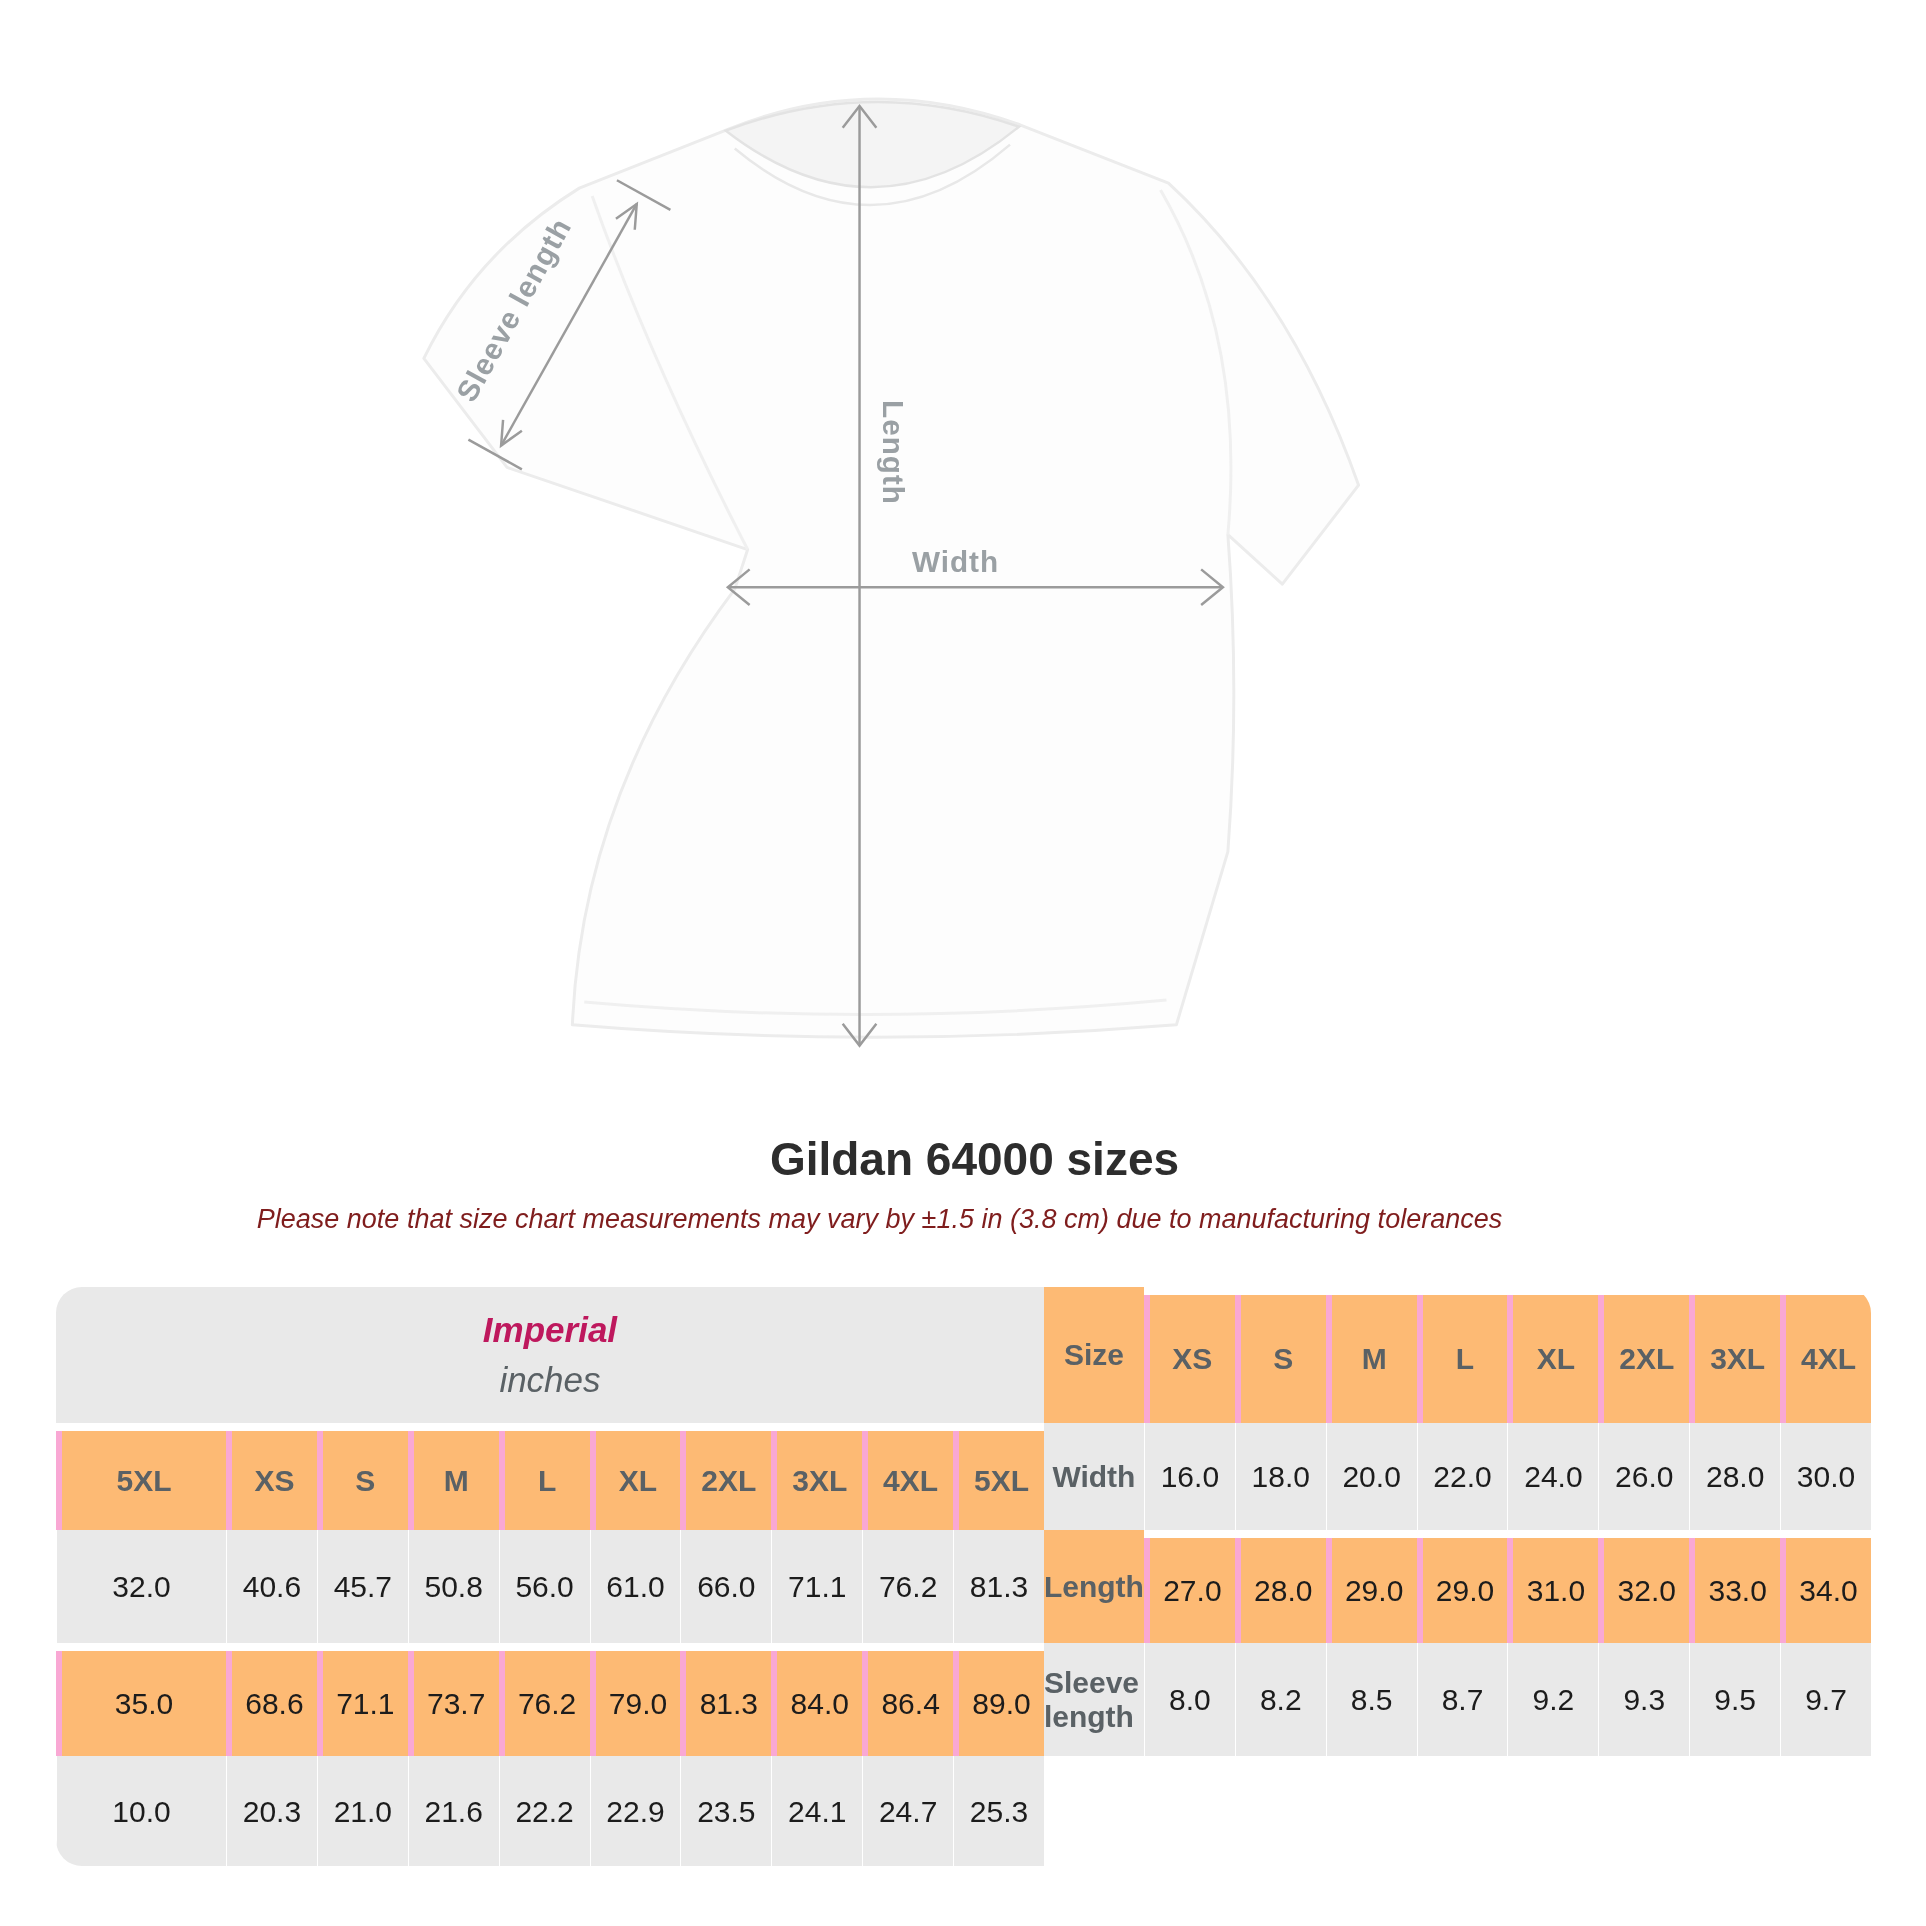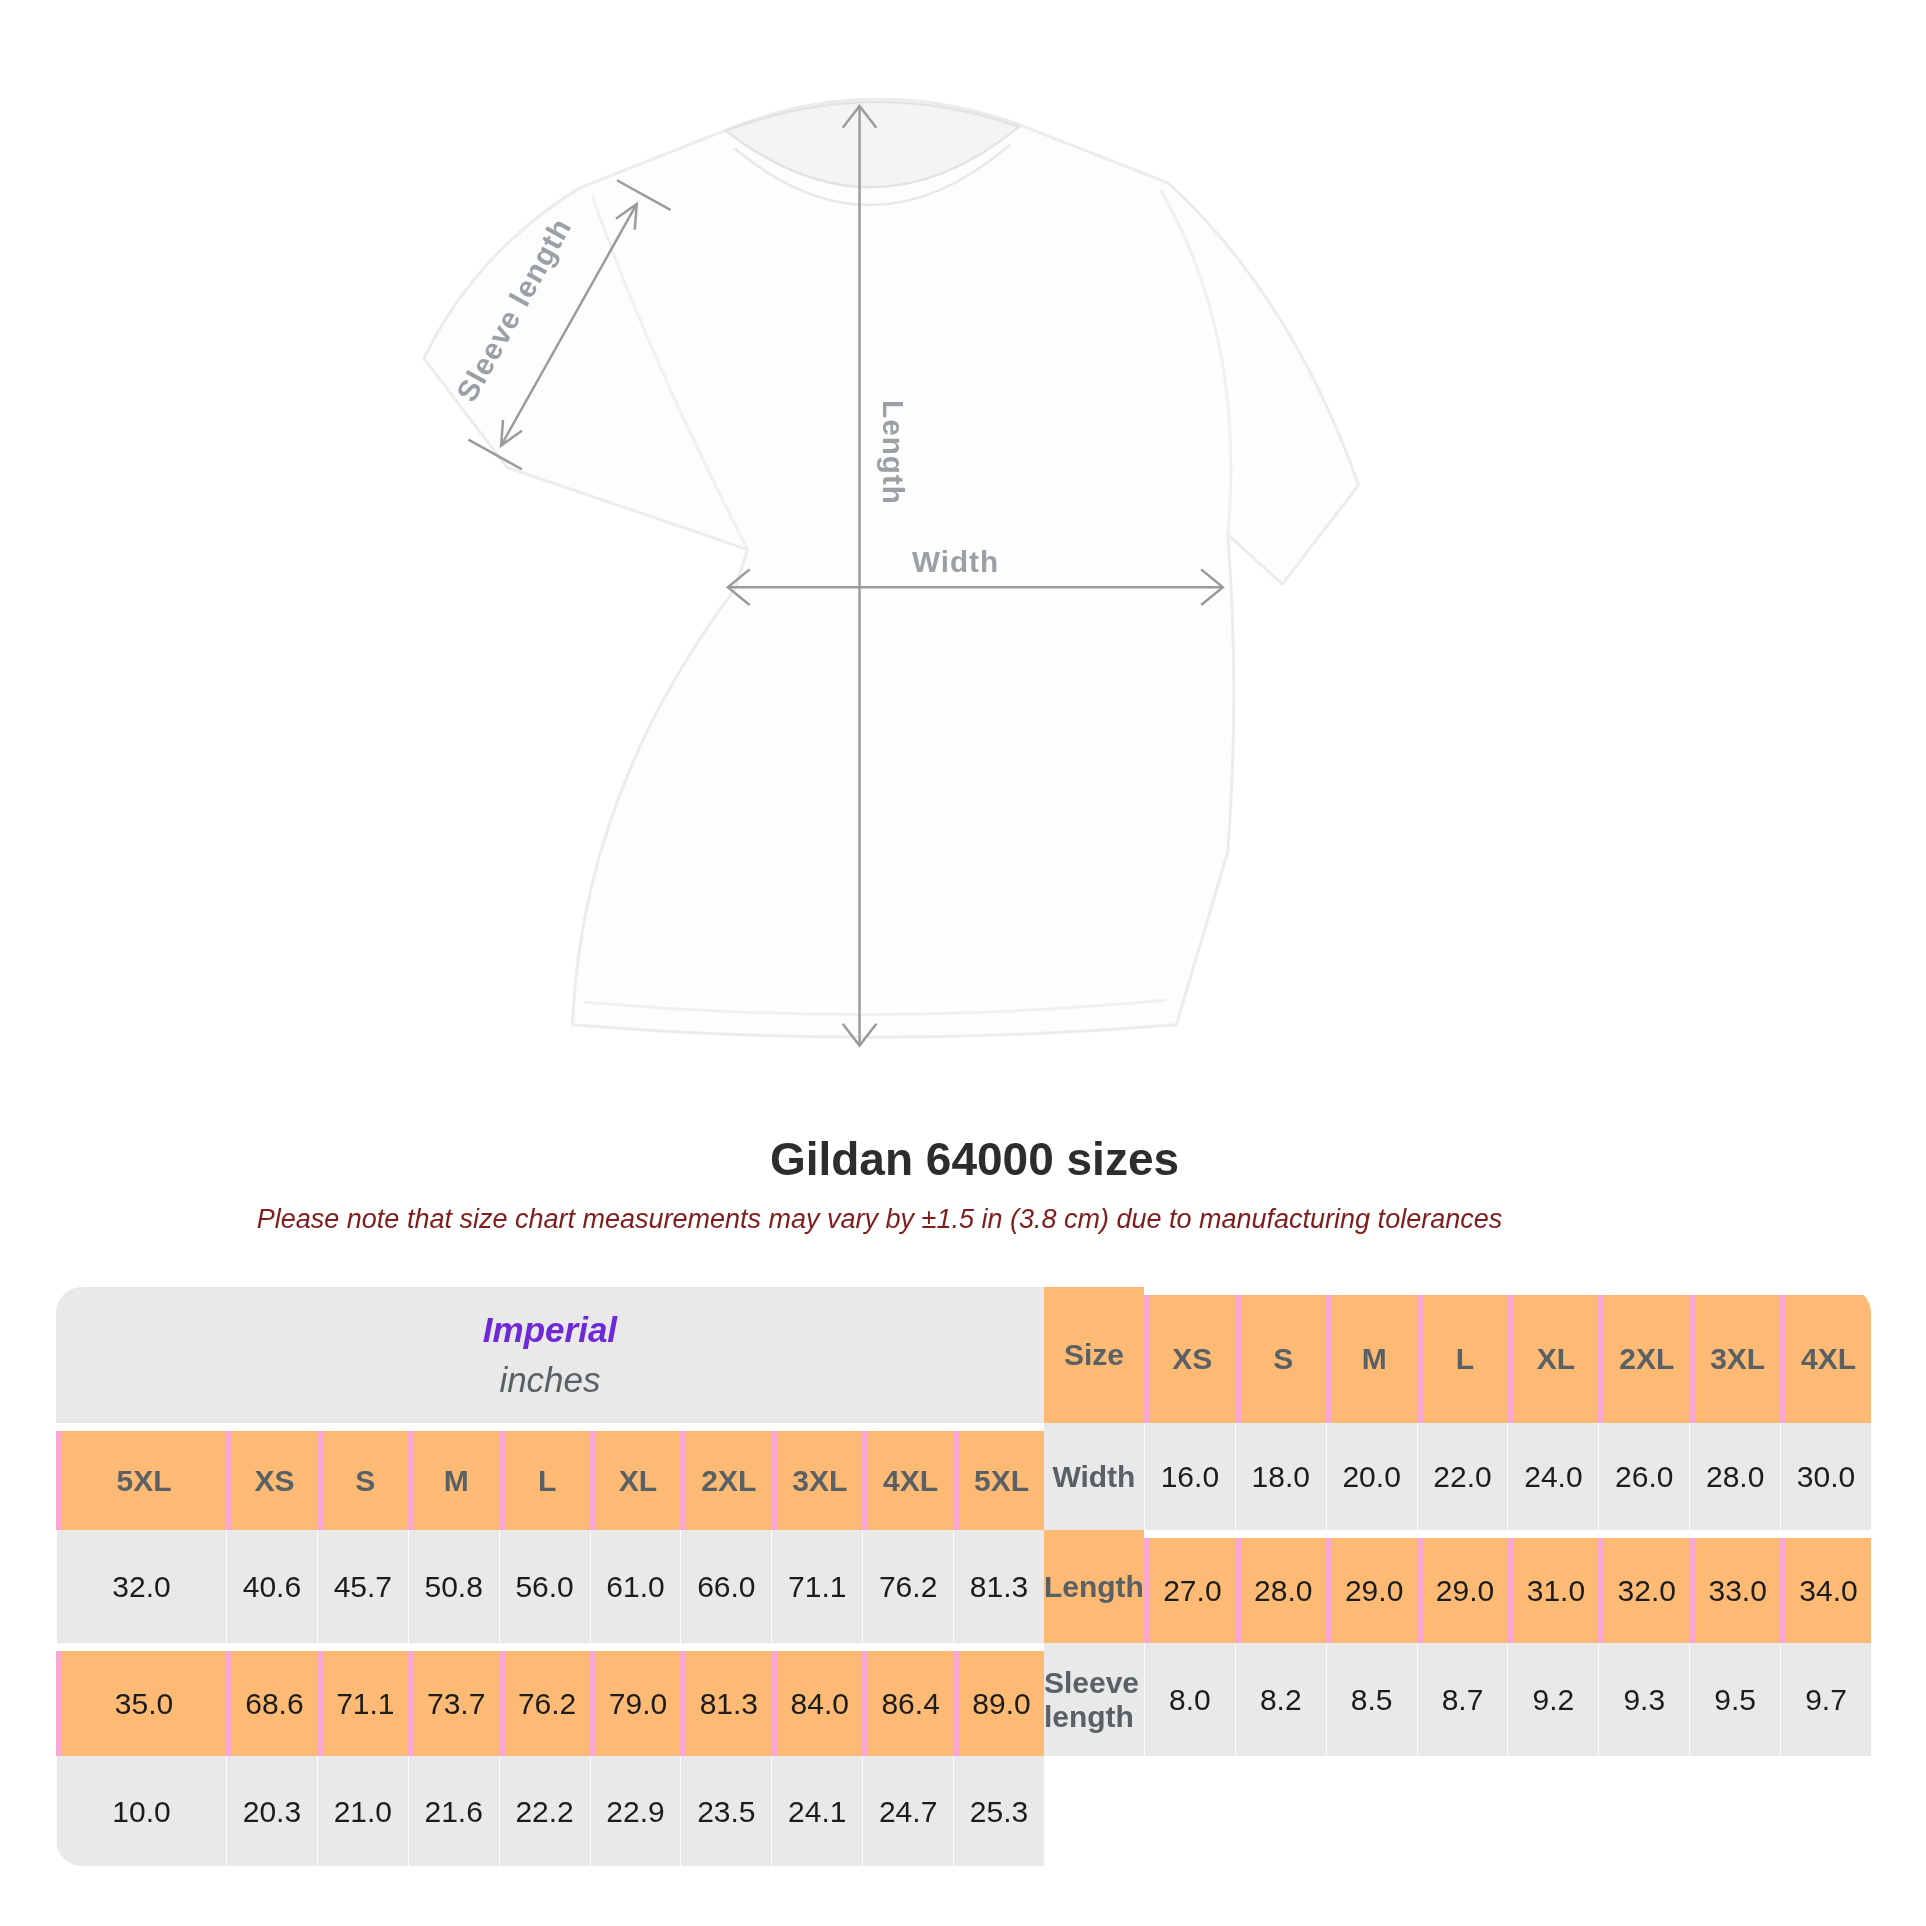--- a/index.html
+++ b/index.html
@@ -42,21 +42,21 @@
   }
   .unit-group {
     grid-row:1;
     background:#e9e9e9;
     display:flex; flex-direction:column;
     align-items:center; justify-content:center;
     gap:10px;
   }
   .unit-group.imperial { grid-column:1 / span 10; }
   .unit-group.metric   { grid-column:11 / span 9; }
-  .unit-group .g-label { font-size:35px; font-weight:bold; font-style:italic; color:#6d28d9; }
+  .unit-group .g-label { font-size:35px; font-weight:bold; font-style:italic; color:#be185d; }
   .unit-group .g-unit  { font-size:35px; font-style:italic; color:#5a6165; }
   .cell {
     display:flex; align-items:center; justify-content:center;
     font-size:30px;
   }
   .cell.head  { font-weight:bold; color:#5a6165; }
   .cell.val   { color:#1c1c1c; }
   .row-white  { background:#fdba74; }
   .row-gray   { background:#e9e9e9; }
   .sep-gray   { border-left:6px solid #f9a8d4;margin-top:8px; }

